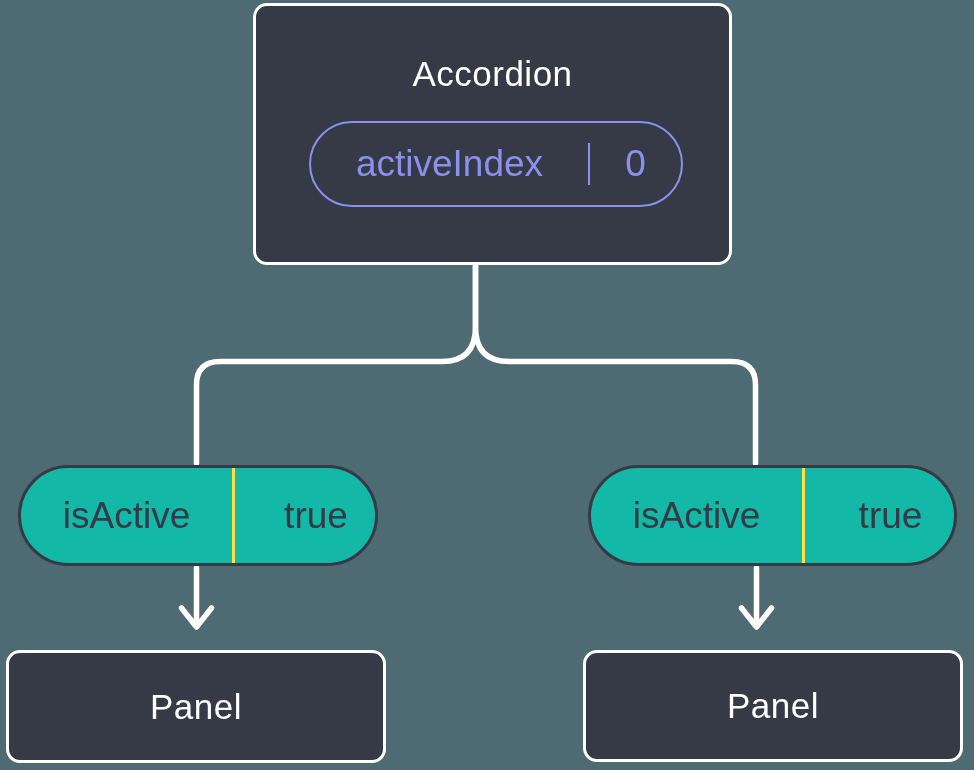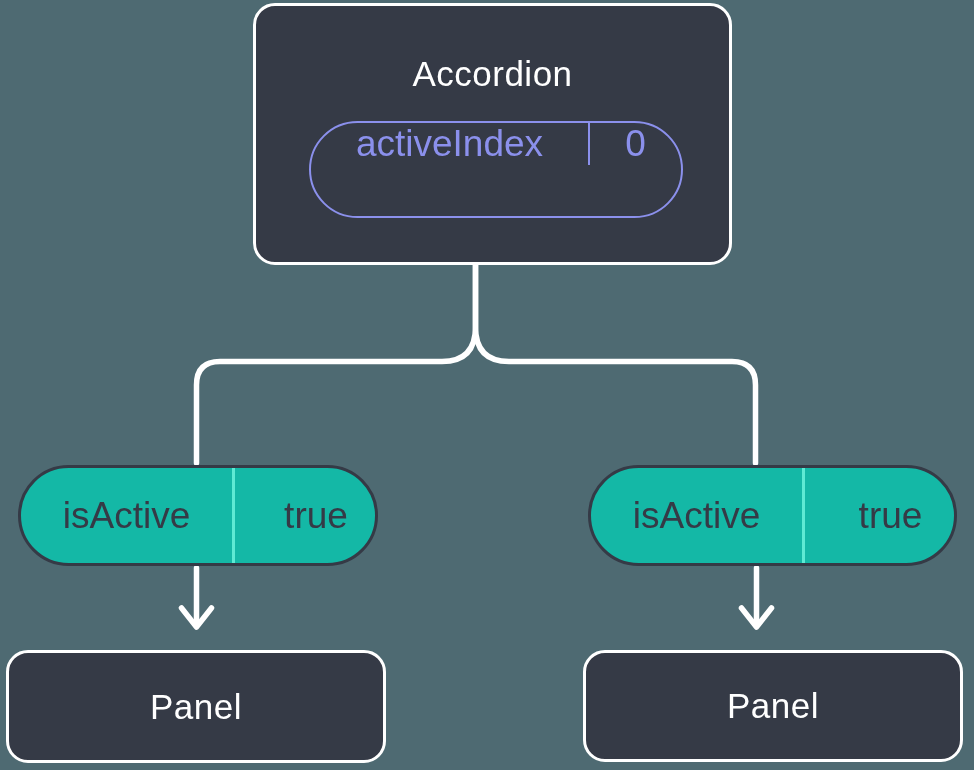--- a/index.html
+++ b/index.html
@@ -21,45 +21,45 @@
     position: absolute;
     left: 0; top: 0;
     width: 974px; height: 770px;
     z-index: 1;
   }
 
   
   .component-node {
     background: #353A46;
     border: 3px solid #FFFFFF;
-    border-radius: 22px;
+    border-radius: 14px;
     z-index: 2;
   }
   .node-title {
     color: #FFFFFF;
     font-size: 35px;
     font-weight: 500;
     text-align: center;
     width: 100%;
     letter-spacing: 0.5px;
   }
 
   
   #root-node { left: 253px; top: 3px; width: 479px; height: 262px; }
   #root-node .node-title { position: absolute; top: 48px; left: 0; }
 
   
   .state-pill {
     position: absolute;
     left: 53px; top: 115px;
-    width: 374px; height: 97px;
+    width: 374px; height: 86px;
     border: 2.5px solid #8B90EC;
     border-radius: 50px;
     display: flex;
-    align-items: flex-start;
+    align-items: center;
     box-sizing: border-box;
   }
   .state-pill .pill-label {
     width: 277px;
     display: flex; align-items: center; justify-content: center;
     color: #8B90EC;
     font-size: 37px;
     font-weight: 500;
   }
   .state-pill .pill-value {
@@ -83,21 +83,21 @@
   .prop-pill .pill-label {
     width: 211px;
     display: flex; align-items: center; justify-content: center;
     color: #353A46;
     font-size: 37px;
     font-weight: 500;
   }
   .prop-pill .pill-value {
     flex: 1;
     display: flex; align-items: center; justify-content: center;
-    border-left: 3px solid #5eead4;
+    border-left: 3px solid #fde047;
     color: #353A46;
     font-size: 37px;
     font-weight: 500;
     padding-left: 22px;
   }
   #prop-pill-left  { left: 18px;  top: 465px; width: 360px; height: 101px; }
   #prop-pill-right { left: 588px; top: 465px; width: 369px; height: 101px; }
 
   
   .panel-node {

